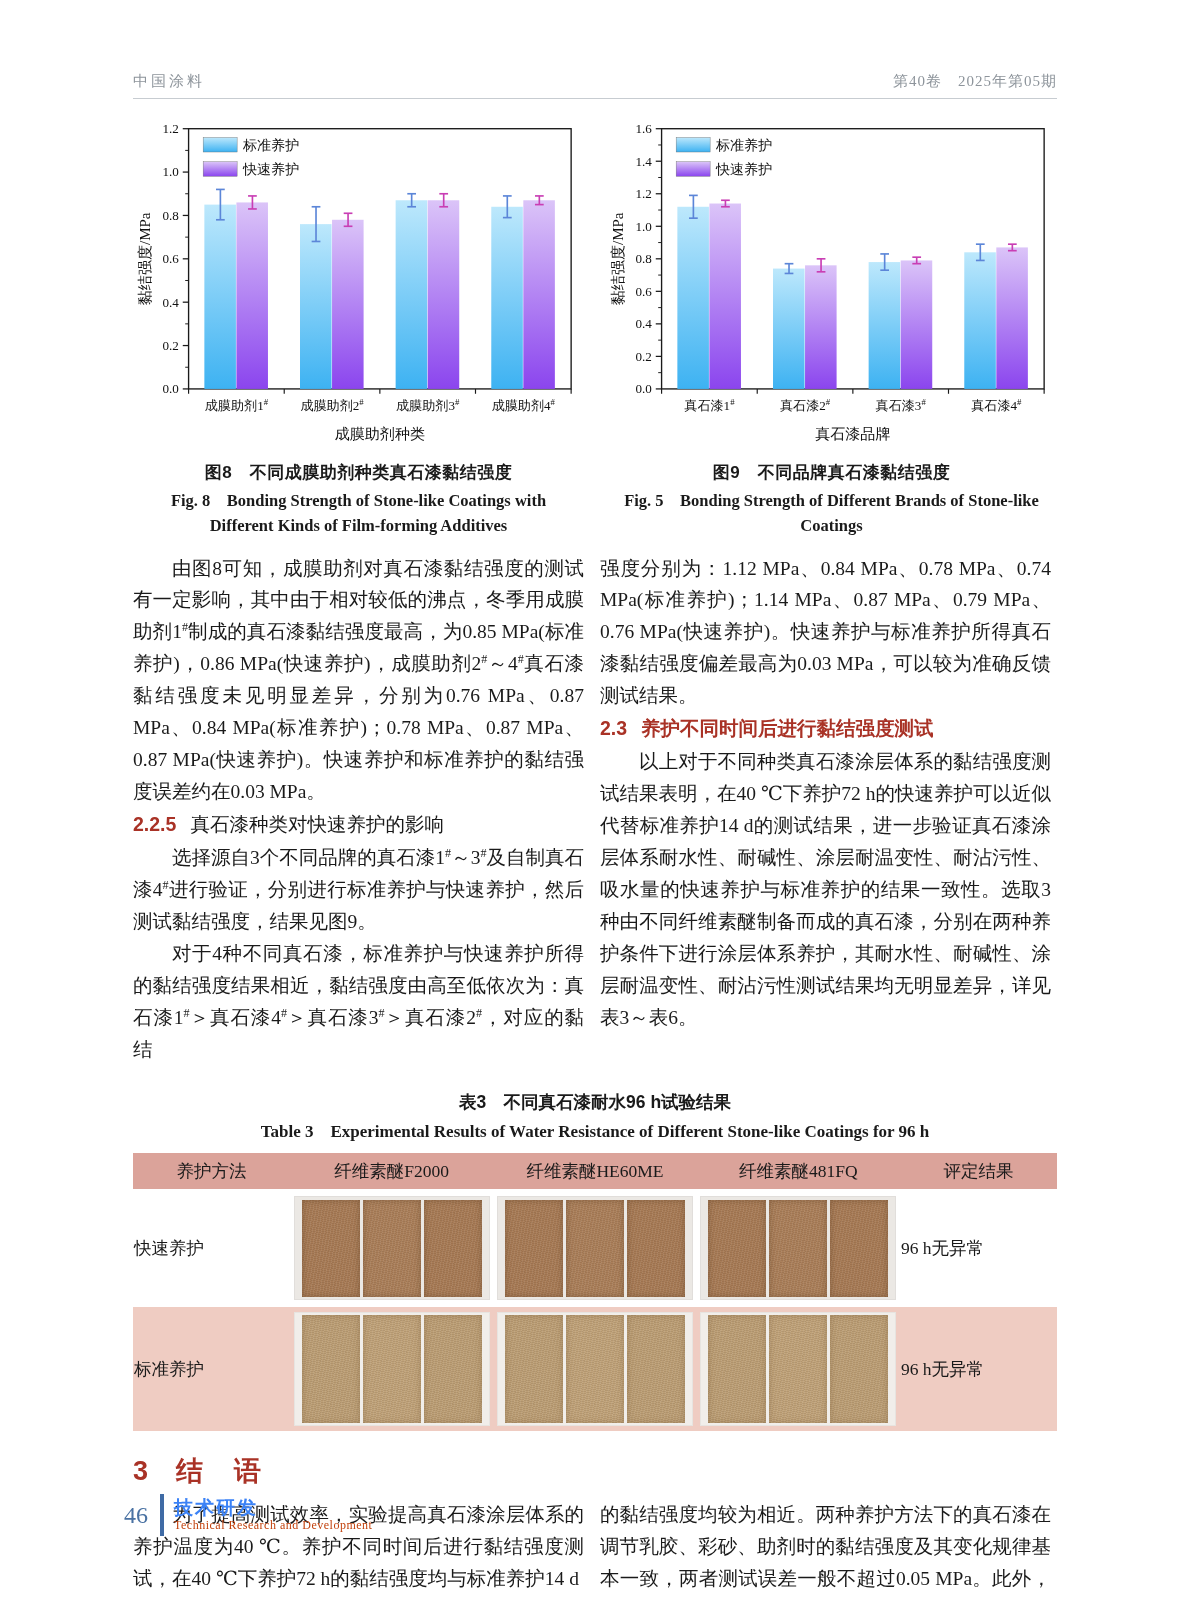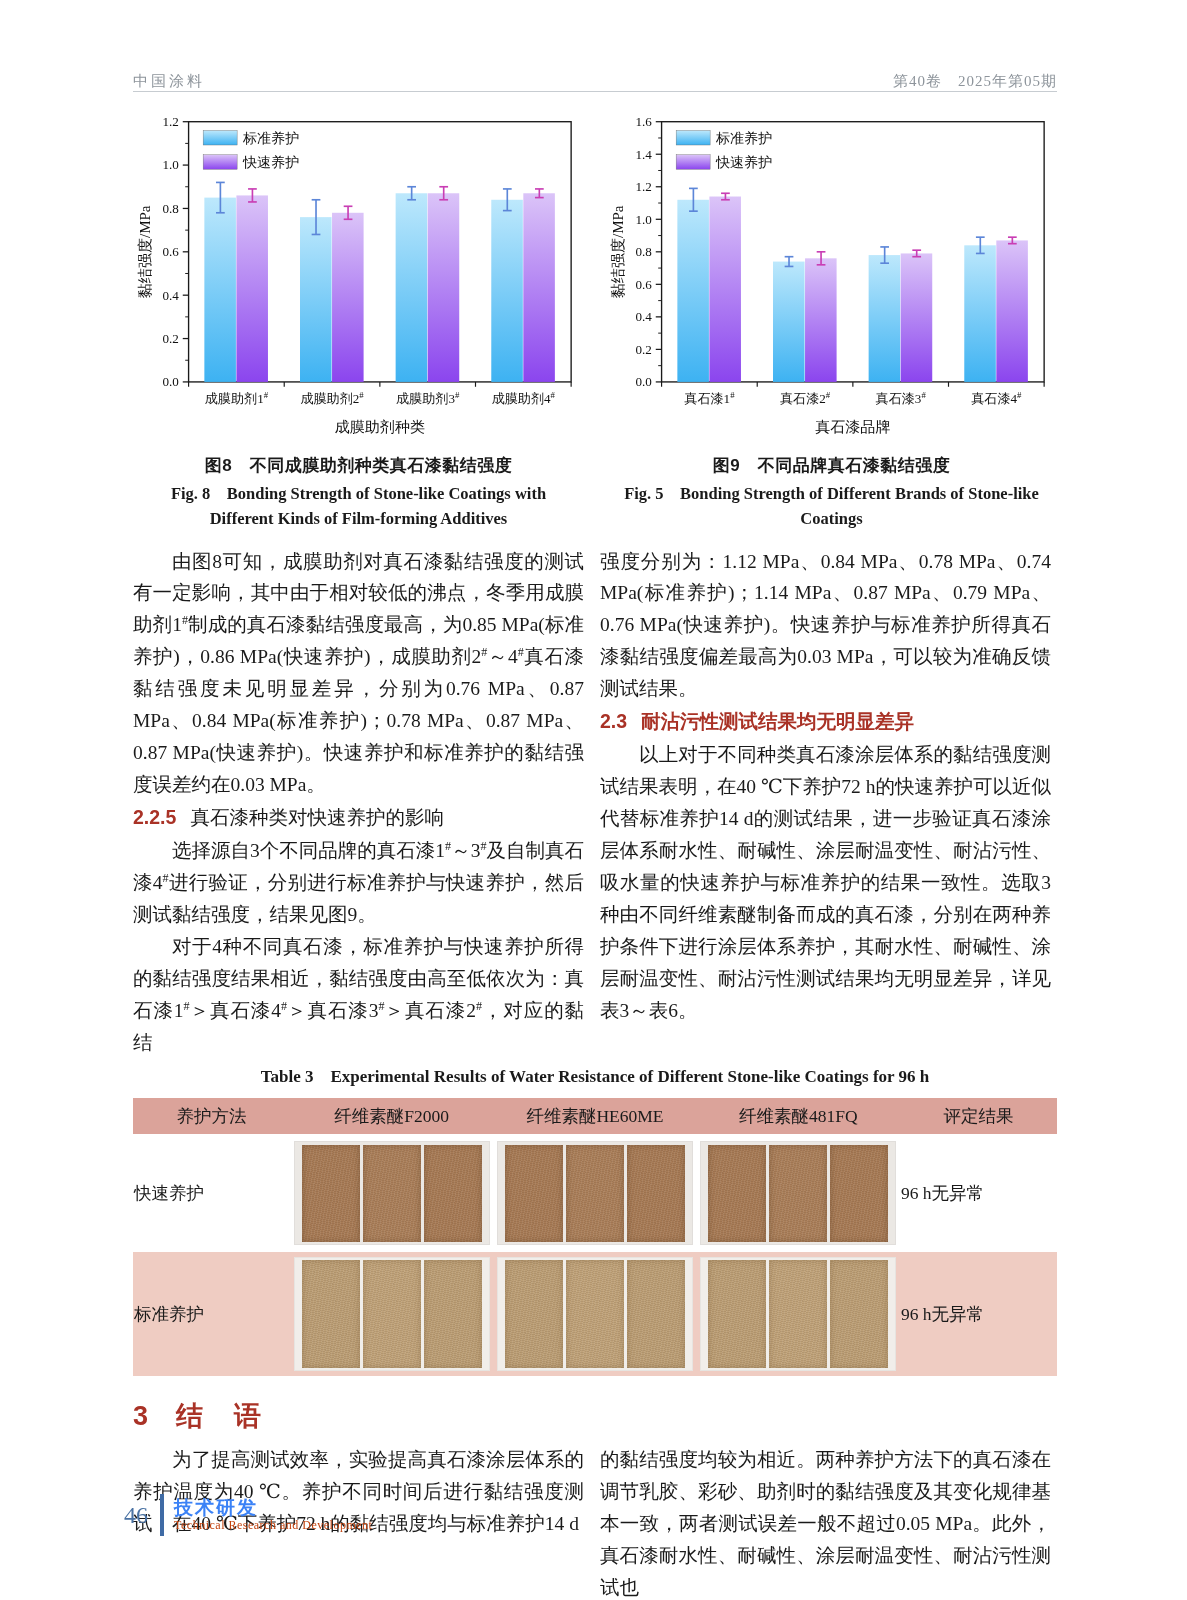--- a/index.html
+++ b/index.html
@@ -10,21 +10,21 @@
     padding:72px 130px 0 133px;
     background:#ffffff;
     font-family:"Liberation Serif","DejaVu Serif",serif;
     color:#1a1a1a;
     overflow:hidden;
   }
   
   .runhead{
     display:flex;justify-content:space-between;align-items:flex-end;
     font-size:15px;color:#8d949b;letter-spacing:3px;
-    border-bottom:1.5px solid #c7ccd1;
+    border-bottom:1.5px solid #c7ccd1;padding-bottom:7px;
   }
   .runhead .issue{letter-spacing:1px;}
   
   .figures-row{display:flex;gap:22px;margin-top:20px;}
   .figure-block{width:451px;}
   .figure-block svg{display:block;margin:0 auto;}
   .caption-cn{
     text-align:center;font-weight:bold;font-size:17px;
     font-family:"Liberation Sans","DejaVu Sans",sans-serif;
     margin-top:8px;letter-spacing:0.5px;
@@ -281,25 +281,26 @@
 
   <div class="two-col">
     <div class="col" id="body-left">
         <p class="indent">由图8可知，成膜助剂对真石漆黏结强度的测试有一定影响，其中由于相对较低的沸点，冬季用成膜助剂1<sup>#</sup>制成的真石漆黏结强度最高，为0.85 MPa(标准养护)，0.86 MPa(快速养护)，成膜助剂2<sup>#</sup>～4<sup>#</sup>真石漆黏结强度未见明显差异，分别为0.76 MPa、0.87 MPa、0.84 MPa(标准养护)；0.78 MPa、0.87 MPa、0.87 MPa(快速养护)。快速养护和标准养护的黏结强度误差约在0.03 MPa。</p>
         <h3 class="sub"><span class="num">2.2.5</span><span class="ttl">真石漆种类对快速养护的影响</span></h3>
         <p class="indent">选择源自3个不同品牌的真石漆1<sup>#</sup>～3<sup>#</sup>及自制真石漆4<sup>#</sup>进行验证，分别进行标准养护与快速养护，然后测试黏结强度，结果见图9。</p>
         <p class="indent">对于4种不同真石漆，标准养护与快速养护所得的黏结强度结果相近，黏结强度由高至低依次为：真石漆1<sup>#</sup>＞真石漆4<sup>#</sup>＞真石漆3<sup>#</sup>＞真石漆2<sup>#</sup>，对应的黏结</p>
       </div>
     <div class="col" id="body-right">
         <p>强度分别为：1.12 MPa、0.84 MPa、0.78 MPa、0.74 MPa(标准养护)；1.14 MPa、0.87 MPa、0.79 MPa、0.76 MPa(快速养护)。快速养护与标准养护所得真石漆黏结强度偏差最高为0.03 MPa，可以较为准确反馈测试结果。</p>
-        <h2 class="sec2" style="color: rgb(169, 50, 38);"><span class="num">2.3</span><span class="ttl">耐沾污性测试结果均无明显差异</span></h2>
+        <h2 class="sec2" style="color: rgb(169, 50, 38);"><span class="num">2.3</span><span class="ttl">养护不同时间后进行黏结强度测试</span></h2>
         <p class="indent">以上对于不同种类真石漆涂层体系的黏结强度测试结果表明，在40 ℃下养护72 h的快速养护可以近似代替标准养护14 d的测试结果，进一步验证真石漆涂层体系耐水性、耐碱性、涂层耐温变性、耐沾污性、吸水量的快速养护与标准养护的结果一致性。选取3种由不同纤维素醚制备而成的真石漆，分别在两种养护条件下进行涂层体系养护，其耐水性、耐碱性、涂层耐温变性、耐沾污性测试结果均无明显差异，详见表3～表6。</p>
       </div>
   </div>
 
+  <div class="tbl-title-cn">表3　不同真石漆耐水96 h试验结果</div>
   <div class="tbl-title-en">Table 3　Experimental Results of Water Resistance of Different Stone-like Coatings for 96 h</div>
 
   <table class="tbl3">
     <colgroup>
       <col style="width:17%">
         <col style="width:22%">
         <col style="width:22%">
         <col style="width:22%">
         <col style="width:17%">
     </colgroup>

